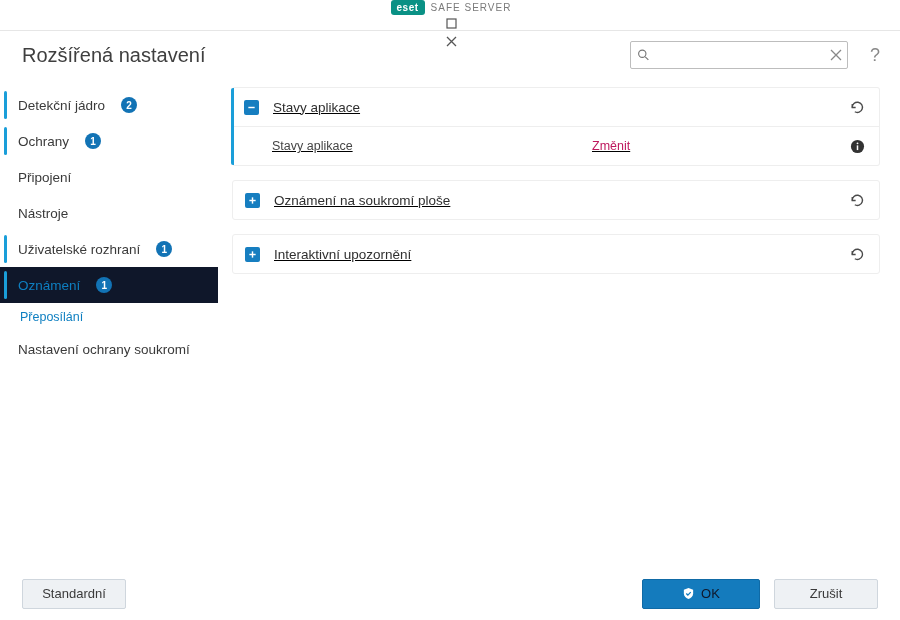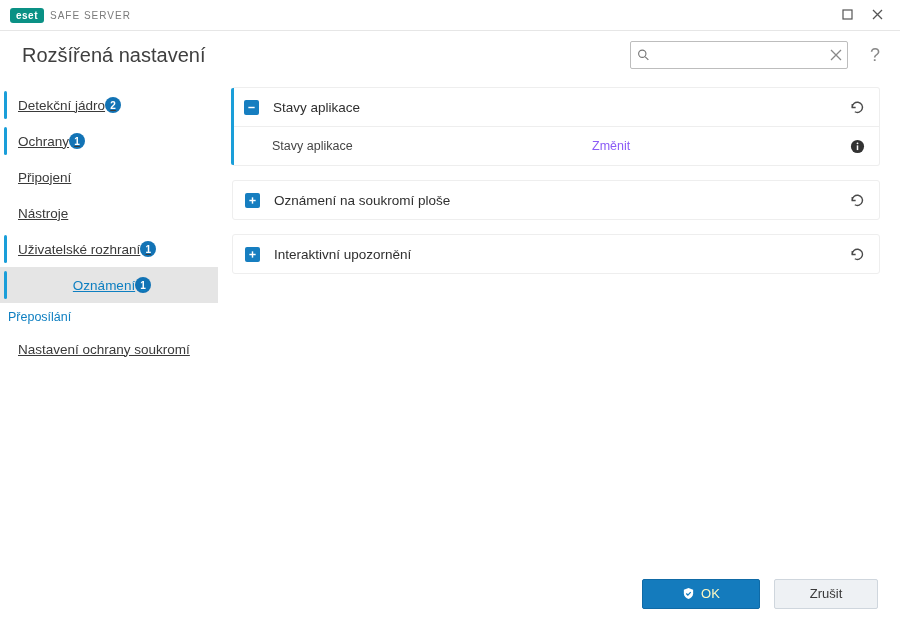--- a/index.html
+++ b/index.html
@@ -1,19 +1,19 @@
 <!DOCTYPE html>
 <html><head>
 <meta charset="utf-8">
 <style>
   * { box-sizing: border-box; margin: 0; padding: 0; font-family: "Segoe UI", Arial, sans-serif; }
   html, body { width: 900px; height: 620px; overflow: hidden; background: #fff; }
 
   
-  .titlebar { height: 30px; display: flex; align-items: center; padding: 0 8px 0 10px; }
+  .titlebar { height: 30px; display: flex; align-items: center; padding: 0 8px 0 10px; flex-direction: column; }
   .brand { display: flex; align-items: center; gap: 6px; }
   .brand-pill { background: #0a9185; color: #fff; font-weight: 700; font-size: 10px; padding: 2px 6px; border-radius: 3px; letter-spacing: 0.5px; }
   .brand-text { font-size: 10px; letter-spacing: 1px; color: #7a7a7a; }
   .titlebar-spacer { flex: 1; }
   .win-btn { width: 30px; height: 28px; display: flex; align-items: center; justify-content: center; color: #555; }
   .win-btn svg { width: 11px; height: 11px; }
 
   .divider { height: 1px; background: #e6e6e6; }
 
   
@@ -26,54 +26,54 @@
   .search-input { border: 0; outline: 0; width: 100%; height: 100%; padding: 0 26px 0 24px; font-size: 12px; background: transparent; }
   .search-clear { position: absolute; right: 5px; top: 50%; transform: translateY(-50%); color: #888; }
   .search-clear svg { width: 12px; height: 12px; display:block; }
   .help-btn { width: 22px; text-align: center; color: #888; font-size: 18px; cursor: default; }
 
   
   .body { display: flex; height: calc(620px - 30px - 1px - 48px - 54px); }
 
   
   .sidebar { width: 218px; padding-top: 8px; padding-bottom: 8px; }
-  .nav-item { position: relative; display: flex; align-items: center; height: 36px; padding: 0 12px 0 18px; font-size: 13.5px; color: #3a3a3a; cursor: default; gap: 0; text-decoration: underline; }
-  .nav-item.selected { background: #e5e5e5; color: #0e7fc1; justify-content: center; }
+  .nav-item { position: relative; display: flex; align-items: center; height: 36px; padding: 0 12px 0 18px; font-size: 13.5px; color: #3a3a3a; cursor: default; gap: 16px; }
+  .nav-item.selected { background: #0f172a; color: #0e7fc1; }
   .nav-item.accent::before { content: ""; position: absolute; left: 4px; top: 4px; bottom: 4px; width: 2.5px; background: #1a9ed9; border-radius: 2px; }
-  .nav-sub { height: 28px; font-size: 12.5px; color: #0e7fc1; padding-left: 8px; display: flex; align-items: center; }
+  .nav-sub { height: 28px; font-size: 12.5px; color: #0e7fc1; padding-left: 20px; display: flex; align-items: center; }
   .badge { background: #1273b5; color: #fff; font-size: 10px; font-weight: 700; min-width: 16px; height: 16px; border-radius: 8px; display: inline-flex; align-items: center; justify-content: center; padding: 0 4px; }
 
   
-  .main { flex: 1; padding: 8px 20px 8px 14px; display: flex; flex-direction: column; gap: 14px; }
+  .main { flex: 1; padding: 8px 20px 8px 14px; display: flex; flex-direction: column; gap: 14px; text-decoration: underline; }
 
   .panel { border: 1px solid #eee; border-radius: 3px; background: #fff; box-shadow: 0 0 0 rgba(0,0,0,0); }
   .panel.expanded { border-left: none; padding-left: 0; }
   .panel-header { display: flex; align-items: center; height: 38px; padding: 0 14px 0 12px; gap: 14px; }
   .expanded .panel-header { padding-left: 12px; }
   .expanded-wrap { position: relative; }
   .expanded-wrap::before { content: ""; position: absolute; left: -1px; top: 0; bottom: 0; width: 3px; background: #1a9ed9; border-radius: 2px 0 0 2px; }
   .toggle-box { width: 15px; height: 15px; border-radius: 2px; background: #167ec0; display: flex; align-items: center; justify-content: center; flex-shrink: 0; }
   .toggle-box svg { width: 9px; height: 9px; }
   .panel-title { font-size: 13.5px; color: #2f2f2f; }
   .panel-spacer { flex: 1; }
   .undo-btn { color: #4a4a4a; }
   .undo-btn svg { width: 17px; height: 17px; display:block; }
 
   .panel-body { border-top: 1px solid #eee; }
   .row { display: flex; align-items: center; height: 38px; padding: 0 14px 0 40px; font-size: 12.5px; color: #454545; }
   .row-label { flex: 0 0 320px; }
-  .row-action { color: #8b5cf6; cursor: default; }
+  .row-action { color: #be185d; cursor: default; }
   .row-spacer { flex: 1; }
   .info-icn { color: #333; }
   .info-icn svg { width: 15px; height: 15px; display:block; }
 
   
   .footer { height: 54px; display: flex; align-items: center; padding: 0 22px; gap: 14px; border-top: 1px solid transparent; }
   .btn { height: 30px; min-width: 104px; padding: 0 18px; border: 1px solid #cfd6dd; border-radius: 2px; background: #eef1f4; color: #3a3a3a; font-size: 13px; display: inline-flex; align-items: center; justify-content: center; gap: 6px; cursor: default; }
-  .btn.primary { background: #147bbd; border-color: #0f6aa6; color: #fef9c3; min-width: 118px; }
+  .btn.primary { background: #147bbd; border-color: #0f6aa6; color: #0f172a; min-width: 118px; }
   .footer-spacer { flex: 1; }
   .shield-icon svg { width: 13px; height: 13px; display:block; }
 </style>
 </head>
 <body>
 
 <div class="titlebar">
   <div class="brand">
     <span class="brand-pill">eset</span>
     <span class="brand-text">SAFE SERVER</span>
@@ -220,20 +220,23 @@
               <path d="M5 6 L5 10 L9 10" fill="none" stroke="currentColor" stroke-width="1.6"></path>
             </svg>
         </span>
       </div>
     </div>
 
   </div>
 </div>
 
 <div class="footer">
+  <button class="btn">
+    <span>Standardní</span>
+  </button>
   <div class="footer-spacer"></div>
   <button class="btn primary">
     <span class="shield-icon">
       <svg viewBox="0 0 14 14">
           <path d="M7 1 L12 3 V7 C12 10 9.5 12.3 7 13 C4.5 12.3 2 10 2 7 V3 Z" fill="#fff"></path>
           <path d="M4.6 7 L6.3 8.7 L9.4 5.5" fill="none" stroke="#147bbd" stroke-width="1.4"></path>
         </svg>
     </span>
     <span>OK</span>
   </button>

